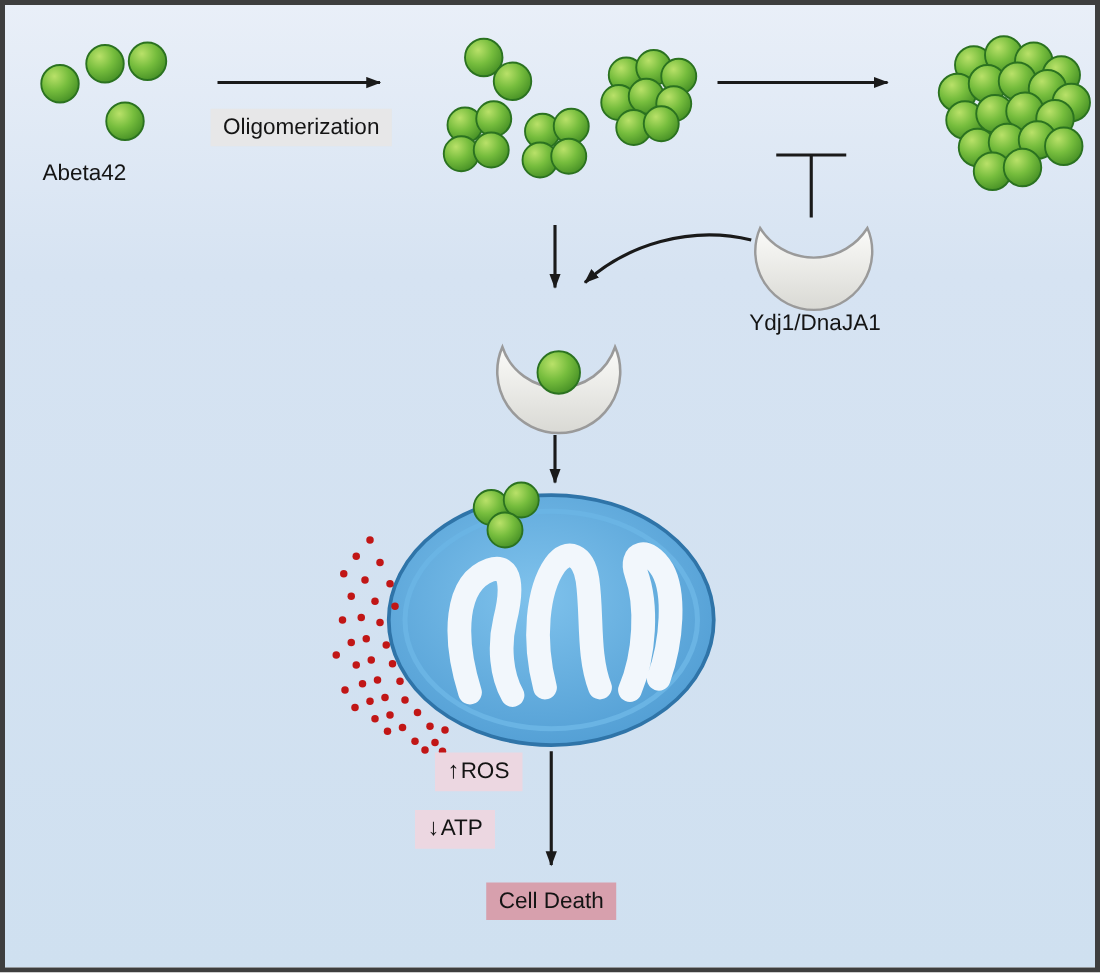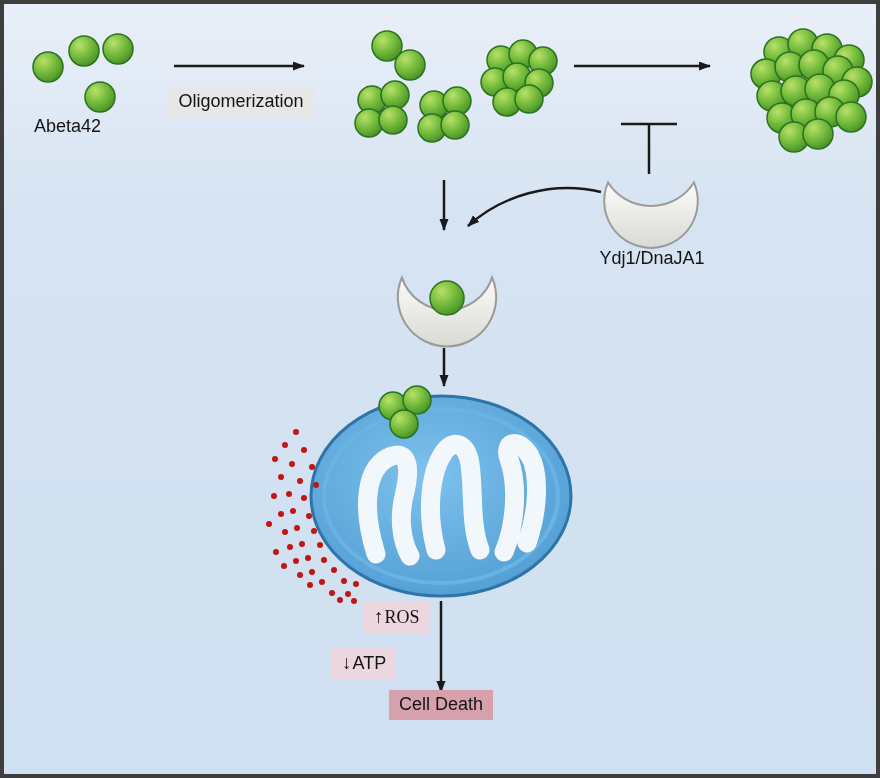--- a/index.html
+++ b/index.html
@@ -180,26 +180,26 @@
         <circle cx="790" cy="133" r="15" fill="url(#gs)" stroke="#2b7220" stroke-width="1.5"></circle>
         <circle cx="814" cy="130" r="15" fill="url(#gs)" stroke="#2b7220" stroke-width="1.5"></circle>
       </g>
     <g>
         <circle cx="389" cy="402" r="14" fill="url(#gs)" stroke="#2b7220" stroke-width="1.5"></circle>
         <circle cx="413" cy="396" r="14" fill="url(#gs)" stroke="#2b7220" stroke-width="1.5"></circle>
         <circle cx="400" cy="420" r="14" fill="url(#gs)" stroke="#2b7220" stroke-width="1.5"></circle>
       </g>
   </svg>
 
-  <div class="lbl" style="left:30px;top:112px;">Abeta42</div>
+  <div class="lbl" style="left:30px;top:124px;">Abeta42</div>
 
   <div class="lbl box box-gray centered" style="left:237px;top:83px;">Oligomerization</div>
 
 
   <div class="lbl centered" style="left:648px;top:244px;">Ydj1/DnaJA1</div>
 
-  <div class="lbl box box-pink" style="left:360px;top:598px;font-family:Liberation Serif, serif;"><span class="glyph">↑</span><span>ROS</span></div>
+  <div class="lbl box box-pink" style="left:344px;top:598px;"><span class="glyph">↑</span><span>ROS</span></div>
 
   <div class="lbl box box-pink" style="left:328px;top:644px;"><span class="glyph">↓</span><span>ATP</span></div>
 
-  <div class="lbl box box-dark centered" style="left:437px;top:686px;">Cell Death</div>
+  <div class="lbl box box-dark centered" style="left:437px;top:702px;">Cell Death</div>
 
 </div>
 
 </body></html>

